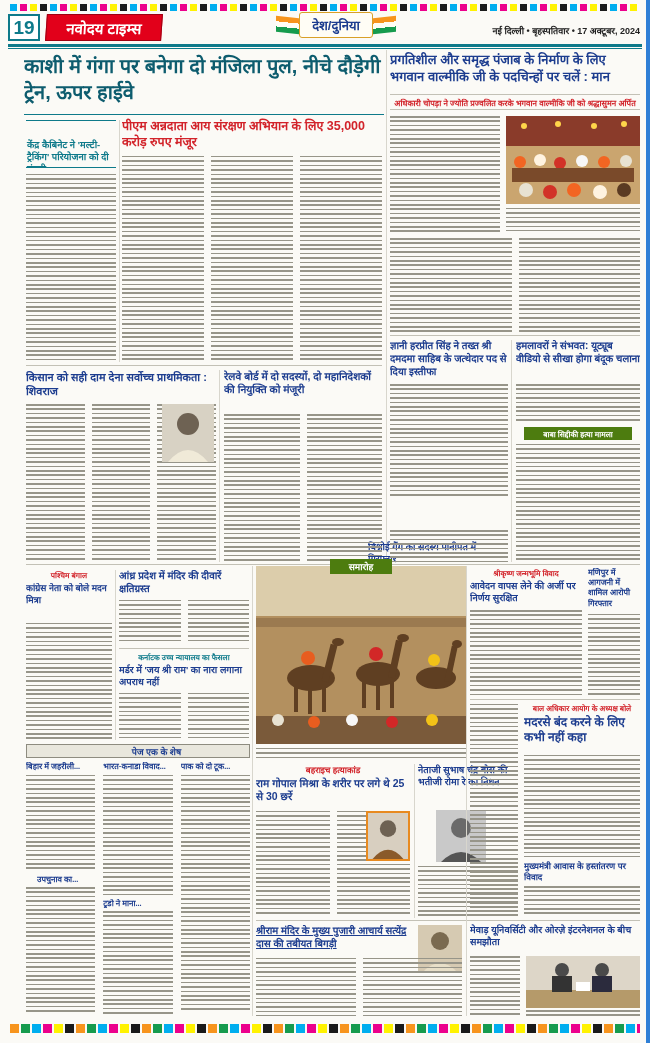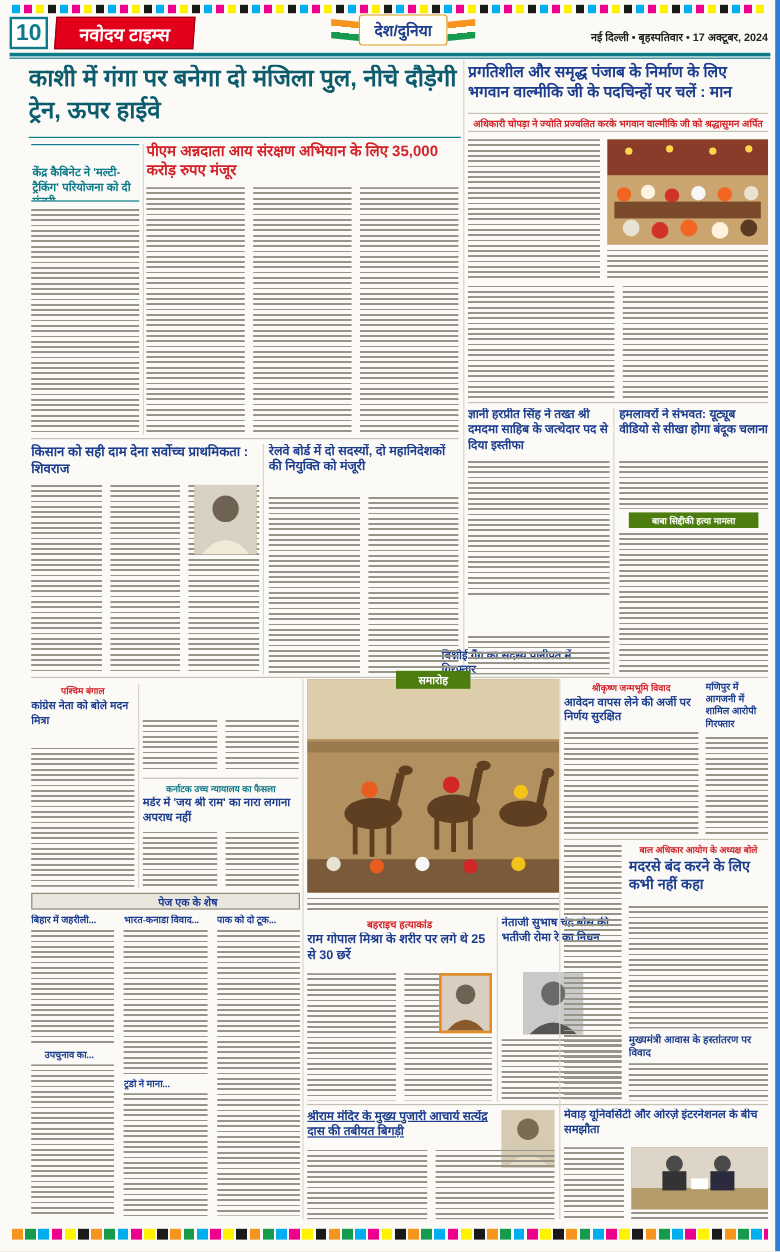--- a/index.html
+++ b/index.html
@@ -39,21 +39,21 @@
 </style>
 </head>
 <body>
 
 <div class="page">
 
   <div class="abs regbar" style="left:10px;top:4px;width:630px;height:7px;"></div>
   <div class="abs regbar2" style="left:10px;top:1024px;width:630px;height:9px;"></div>
   <div class="abs edge" style="left:646px;top:0;width:4px;height:1043px;"></div>
 
-  <div class="abs pagenum" style="left:8px;top:14px;width:32px;height:27px;">10</div>
+  <div class="abs pagenum" style="left:8px;top:14px;width:32px;height:27px;">19</div>
   <div class="abs masthead" style="left:46px;top:14px;width:116px;height:27px;">नवोदय टाइम्स</div>
   <div class="abs badge" style="left:276px;top:9px;width:120px;height:32px;">
     <span class="wing l"></span>
     <span class="badge-text">देश/दुनिया</span>
     <span class="wing r"></span>
   </div>
   <div class="abs dateline" style="left:430px;top:24px;width:210px;height:12px;">नई दिल्ली • बृहस्पतिवार • 17 अक्टूबर, 2024</div>
   <div class="abs double-rule" style="left:8px;top:44px;width:634px;"></div>
 
   <div class="abs hd teal" style="left:24px;top:54px;width:360px;height:58px;font-size:20px;color:#0d5c6e;">काशी में गंगा पर बनेगा दो मंजिला पुल, नीचे दौड़ेगी ट्रेन, ऊपर हाईवे</div>
@@ -140,20 +140,21 @@
     <div class="lines"></div>
   </div>
 
   <div class="abs hr" style="left:26px;top:564px;width:614px;"></div>
 
   <div class="abs kicker red" style="left:26px;top:570px;width:86px;height:12px;font-size:7.5px;">पश्चिम बंगाल</div>
   <div class="abs hd navy" style="left:26px;top:583px;width:86px;height:36px;font-size:9px;">कांग्रेस नेता को बोले मदन मित्रा</div>
   <div class="abs lines" style="left:26px;top:623px;width:86px;height:116px;"></div>
   <div class="abs vr" style="left:115px;top:570px;height:170px;"></div>
 
+  <div class="abs hd navy" style="left:119px;top:570px;width:130px;height:26px;font-size:10px;">आंध्र प्रदेश में मंदिर की दीवारें क्षतिग्रस्त</div>
   <div class="abs cols" style="left:119px;top:600px;width:130px;height:44px;">
     <div class="lines"></div>
     <div class="lines"></div>
   </div>
   <div class="abs hr" style="left:119px;top:648px;width:130px;"></div>
 
   <div class="abs kicker teal" style="left:119px;top:652px;width:130px;height:11px;font-size:7.5px;">कर्नाटक उच्च न्यायालय का फैसला</div>
   <div class="abs hd navy" style="left:119px;top:664px;width:130px;height:26px;font-size:9.5px;">मर्डर में 'जय श्री राम' का नारा लगाना अपराध नहीं</div>
   <div class="abs cols" style="left:119px;top:693px;width:130px;height:47px;">
     <div class="lines"></div>

